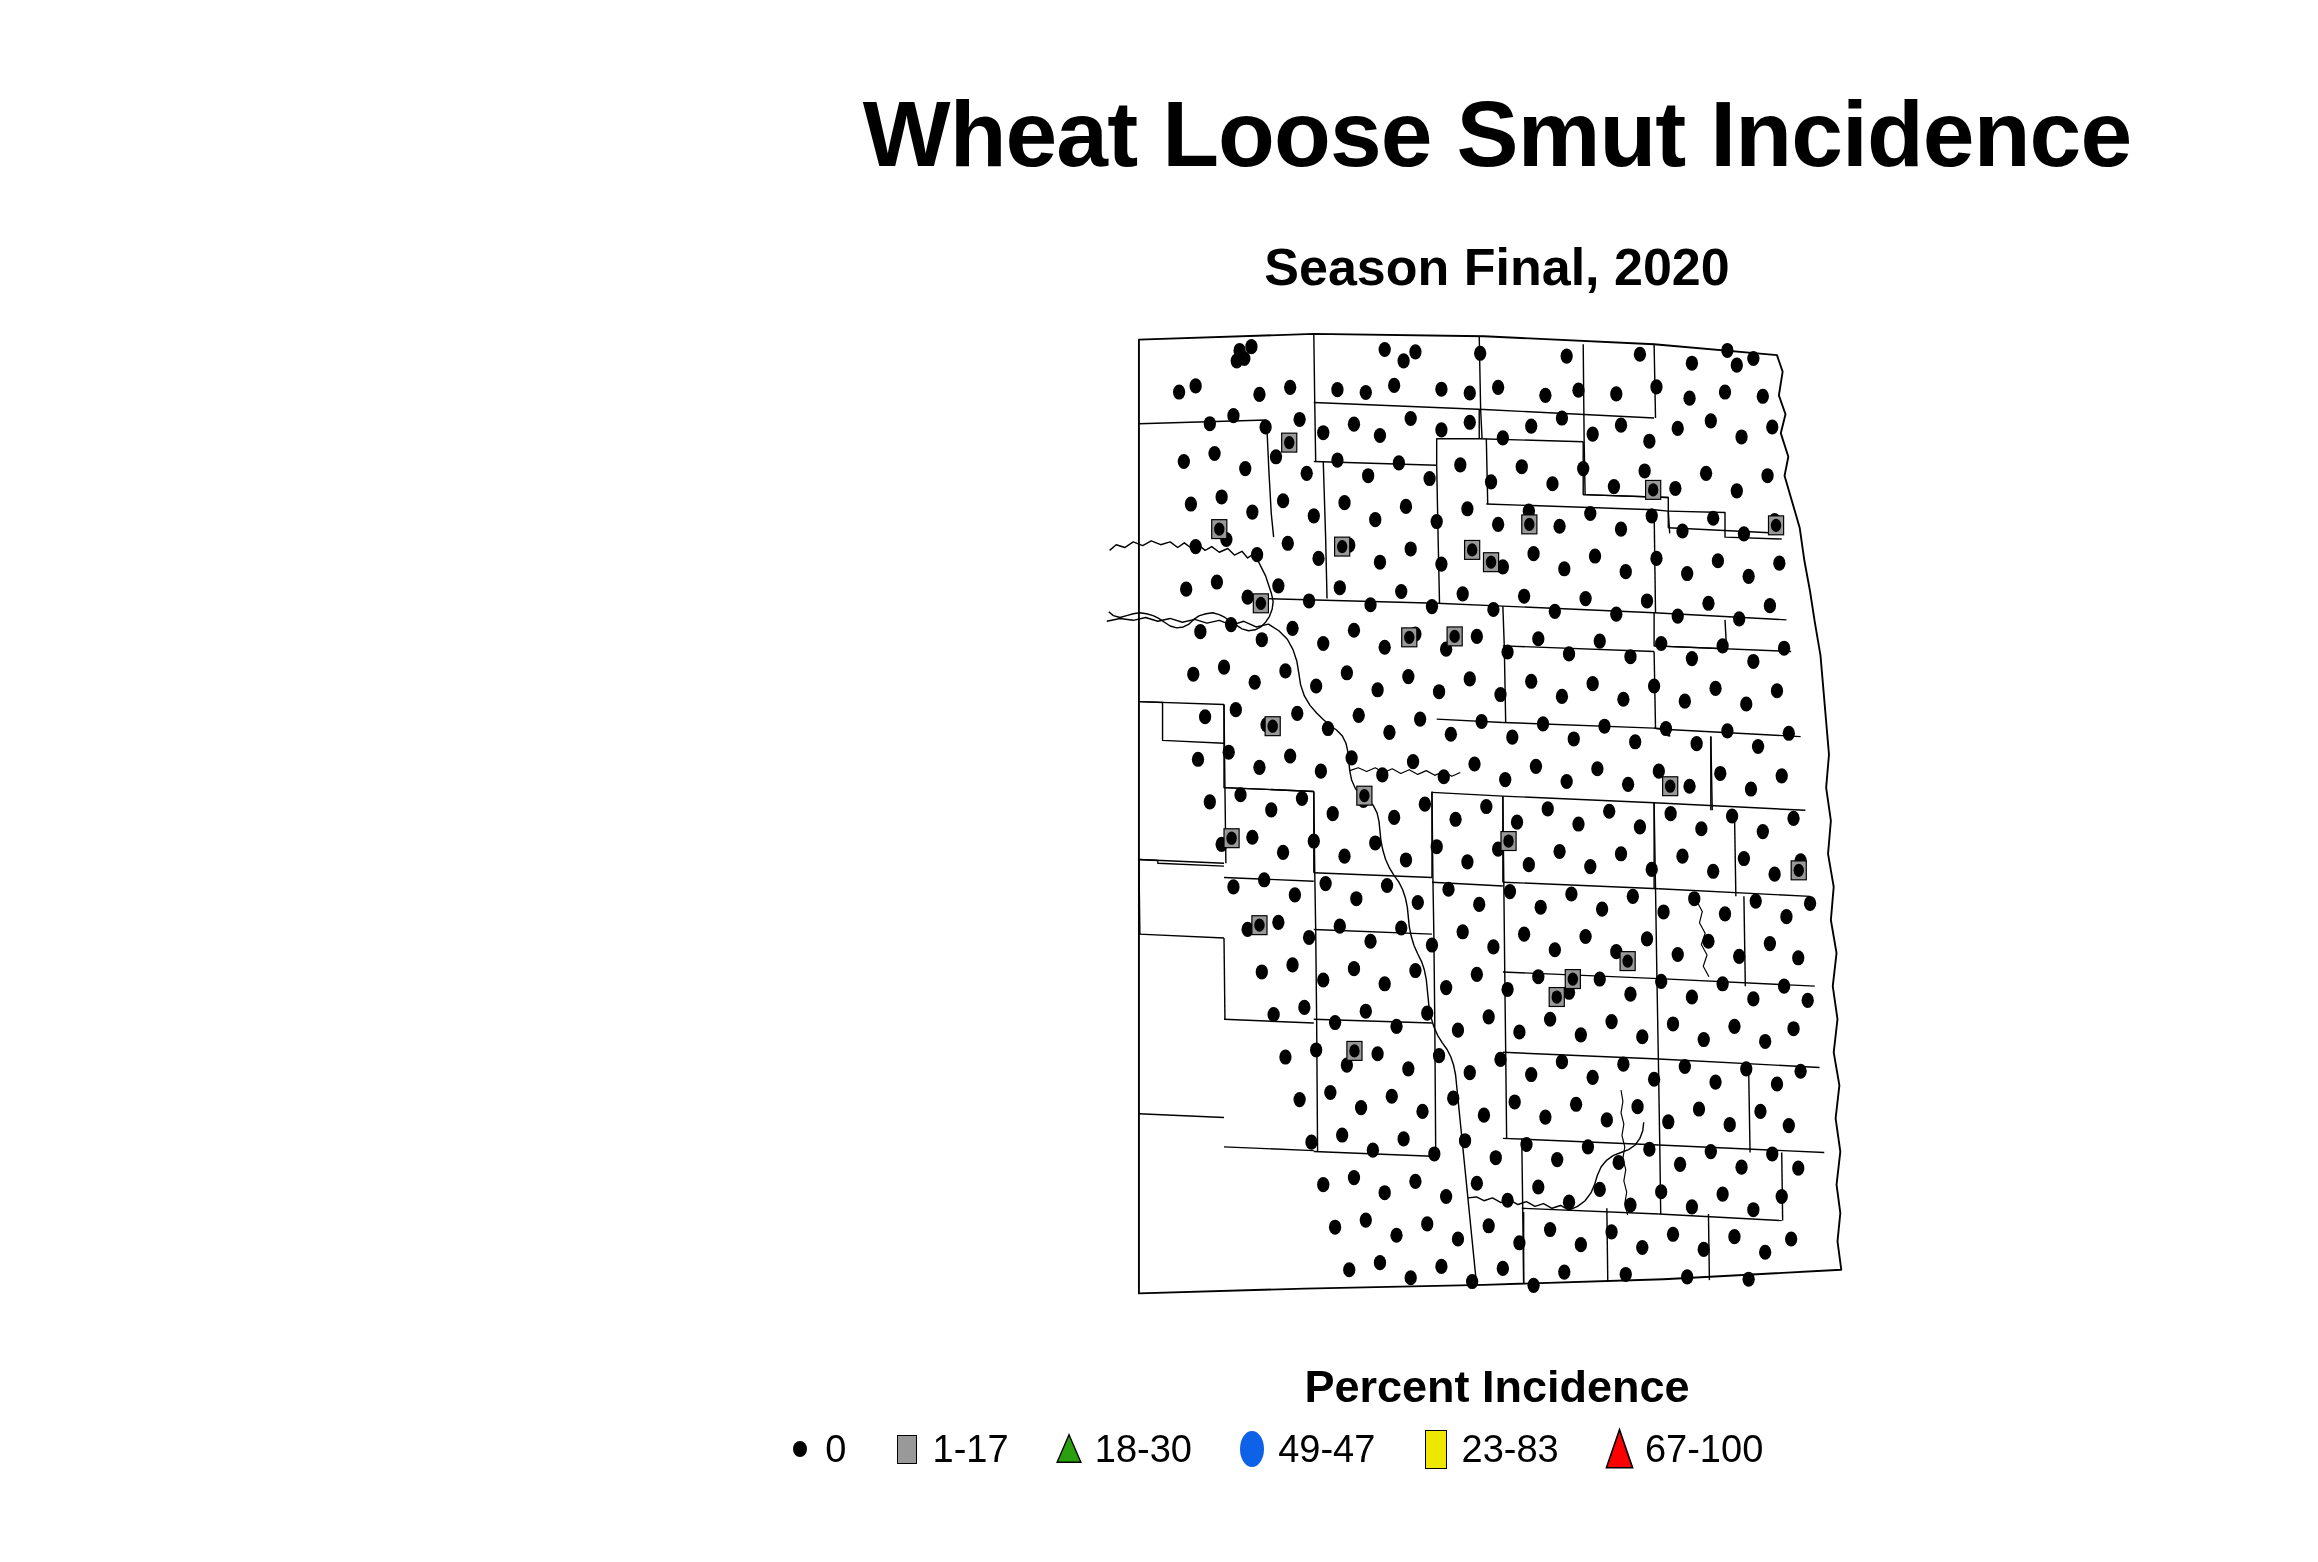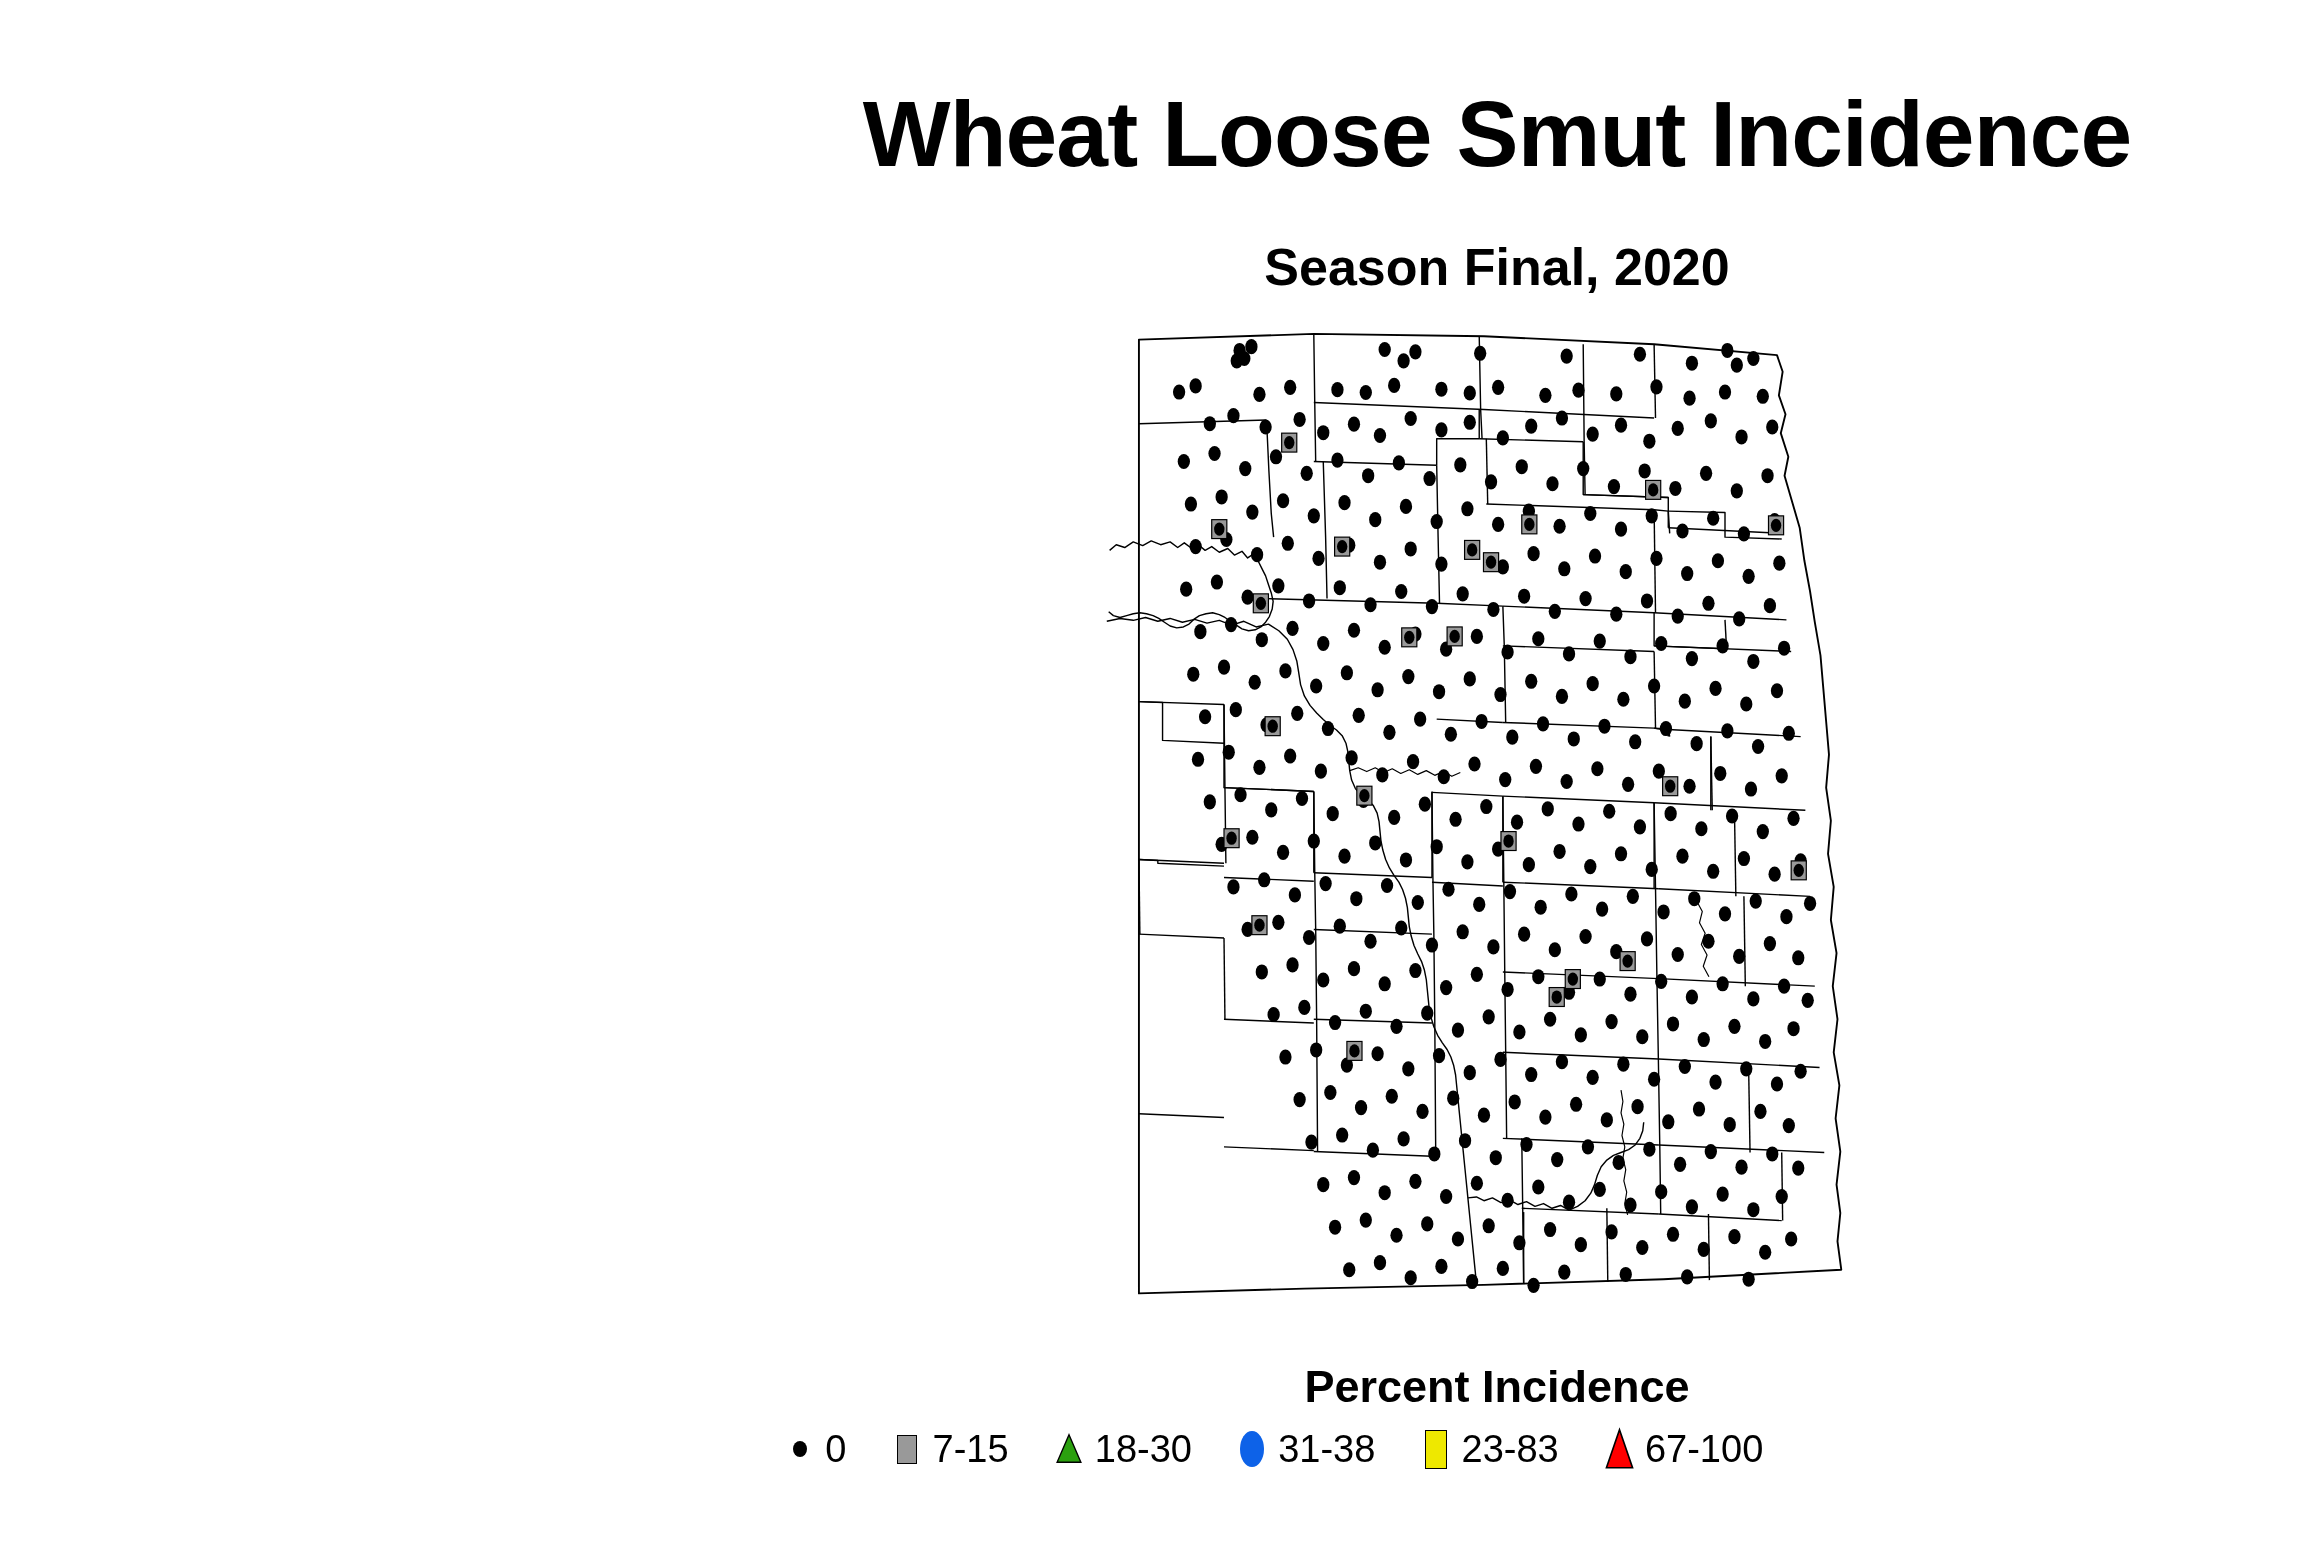--- a/index.html
+++ b/index.html
@@ -701,37 +701,37 @@
       <span class="legend-sym">
         <span class="sym-circle-small"></span>
       </span>
       <span class="legend-label">0</span>
     </div>
 
     <div class="legend-item">
       <span class="legend-sym">
         <span class="sym-square" style="background:#999999"></span>
       </span>
-      <span class="legend-label">7-15</span>
+      <span class="legend-label">1-17</span>
     </div>
 
     <div class="legend-item">
       <span class="legend-sym">
         <svg width="28" height="32" viewBox="0 0 60 70">
             <polygon points="30,4 56,64 4,64" fill="#2BA00F" stroke="#000" stroke-width="3"></polygon>
           </svg>
       </span>
       <span class="legend-label">18-30</span>
     </div>
 
     <div class="legend-item">
       <span class="legend-sym">
         <span class="sym-circle-big" style="background:#0D62E8"></span>
       </span>
-      <span class="legend-label">31-38</span>
+      <span class="legend-label">49-47</span>
     </div>
 
     <div class="legend-item">
       <span class="legend-sym">
         <span class="sym-square" style="background:#EEE800;height:39px;width:22px;"></span>
       </span>
       <span class="legend-label">23-83</span>
     </div>
 
     <div class="legend-item">

